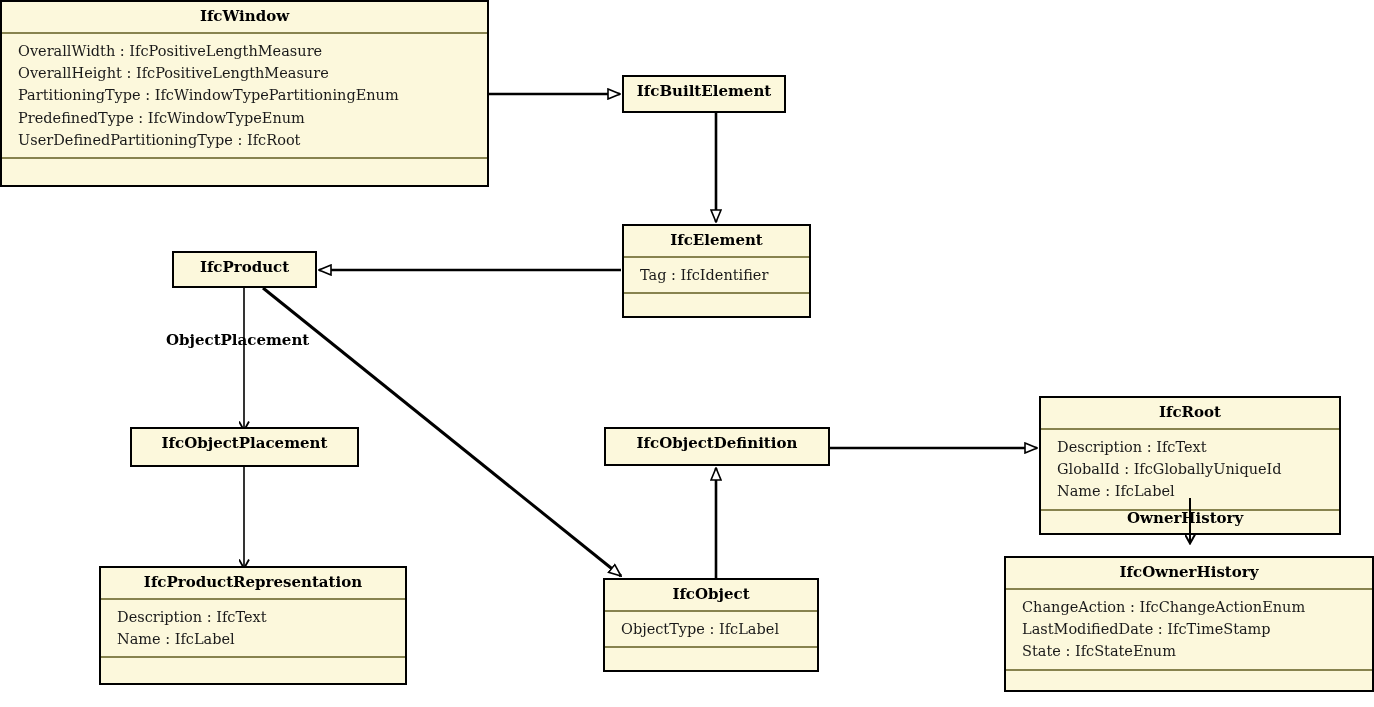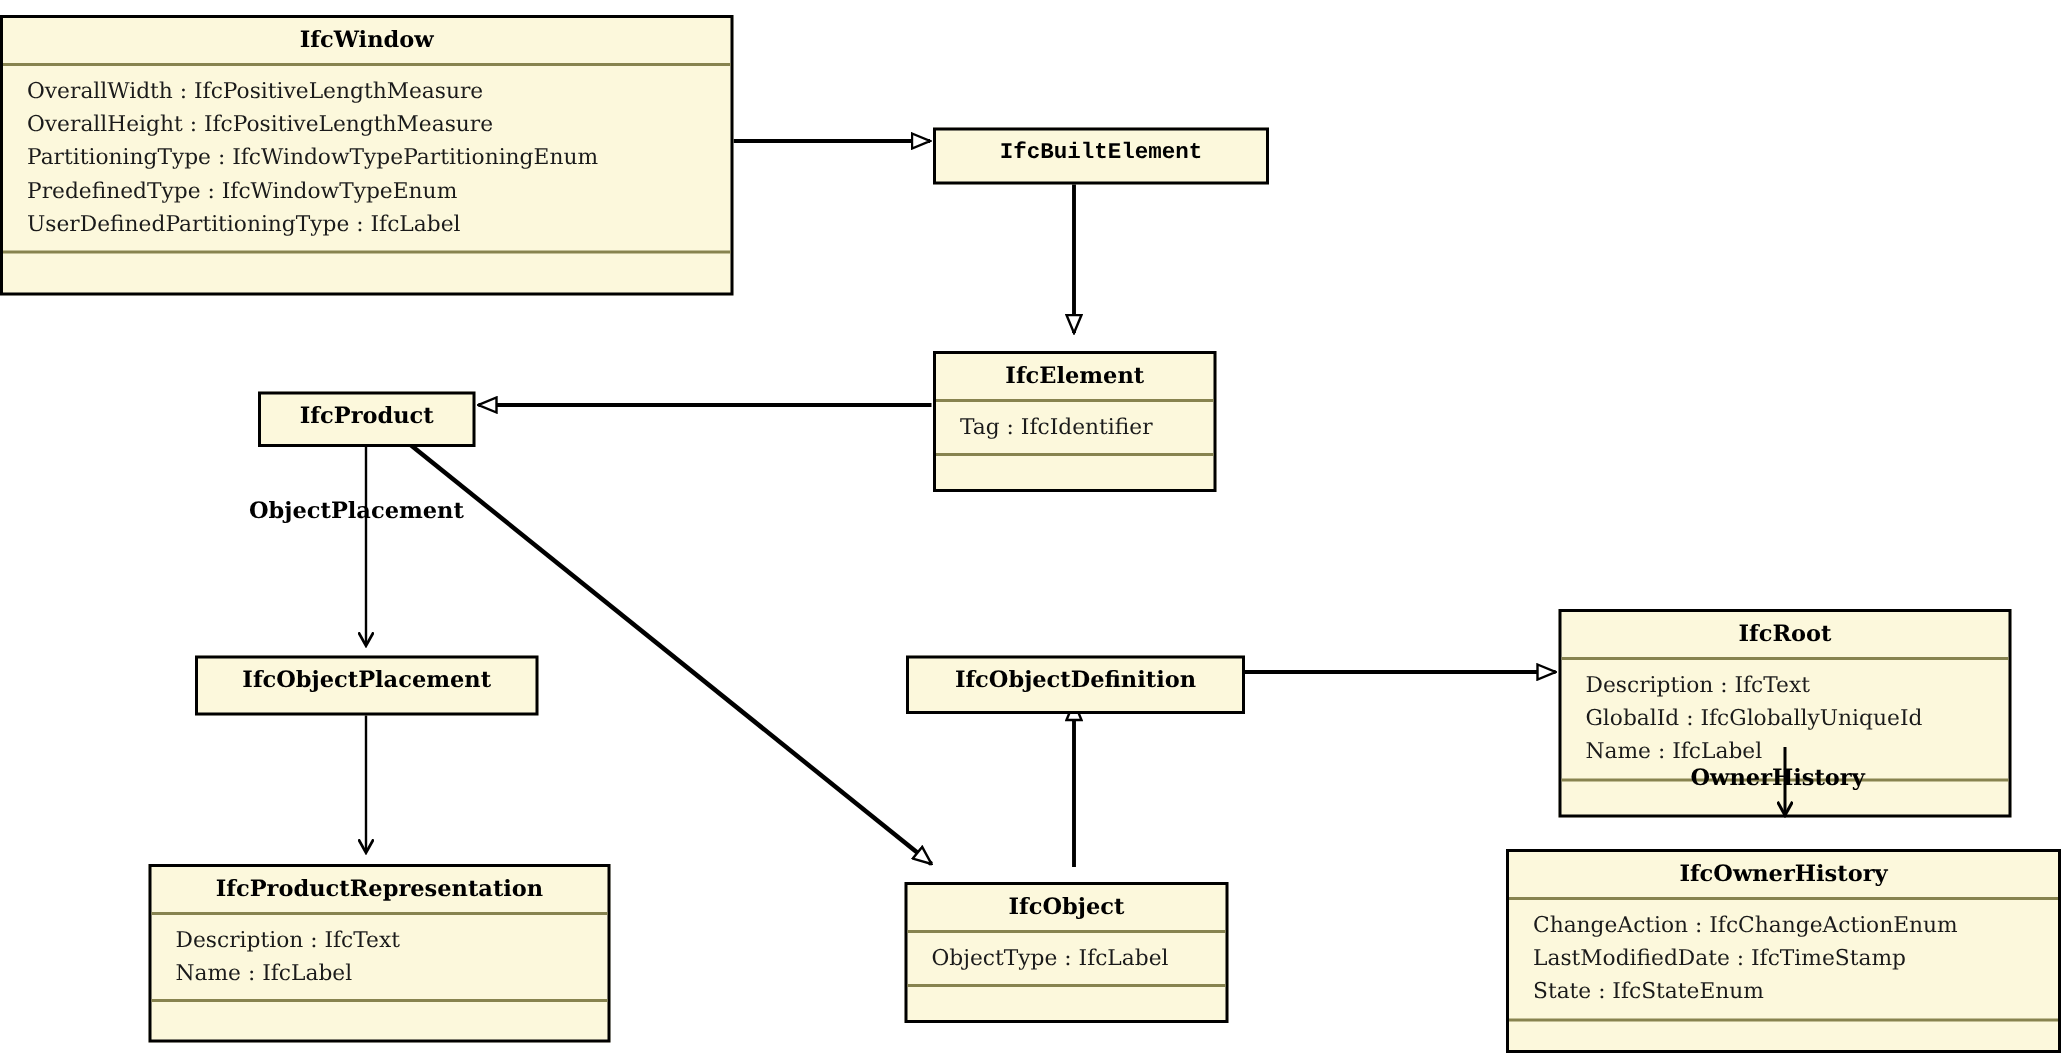--- a/index.html
+++ b/index.html
@@ -17,21 +17,20 @@
     font-family: "DejaVu Serif", "Liberation Serif", serif;
   }
 
   
   .uml-class {
     position: absolute;
     box-sizing: border-box;
     background: #fcf8dc;
     border: 2px solid #000000;
     z-index: 20;
-    margin-top: 10px;
   }
   .uml-header {
     box-sizing: border-box;
     text-align: center;
     font-weight: bold;
     color: #000000;
     font-size: 15px;
     line-height: 1.05;
     padding: 7px 8px 7px 8px;
     white-space: nowrap;
@@ -146,25 +145,25 @@
   </svg>
 
   <div id="class-boxes">
       <div class="uml-class has-body" style="left: 0px; top: 0px; width: 489px; height: 187px;">
         <div class="uml-header">IfcWindow</div>
         <div class="uml-attrs">
           <div class="uml-attr">OverallWidth : IfcPositiveLengthMeasure</div>
           <div class="uml-attr">OverallHeight : IfcPositiveLengthMeasure</div>
           <div class="uml-attr">PartitioningType : IfcWindowTypePartitioningEnum</div>
           <div class="uml-attr">PredefinedType : IfcWindowTypeEnum</div>
-          <div class="uml-attr">UserDefinedPartitioningType : IfcLabel</div>
-        </div>
-        <div class="uml-ops"></div>
-      </div>
-      <div class="uml-class" style="left: 622px; top: 75px; width: 224px; height: 38px; font-family: Liberation Mono, monospace;">
+          <div class="uml-attr">UserDefinedPartitioningType : IfcRoot</div>
+        </div>
+        <div class="uml-ops"></div>
+      </div>
+      <div class="uml-class" style="left: 622px; top: 75px; width: 164px; height: 38px;">
         <div class="uml-header">IfcBuiltElement</div>
       </div>
       <div class="uml-class has-body" style="left: 622px; top: 224px; width: 189px; height: 94px;">
         <div class="uml-header">IfcElement</div>
         <div class="uml-attrs">
           <div class="uml-attr">Tag : IfcIdentifier</div>
         </div>
         <div class="uml-ops"></div>
       </div>
       <div class="uml-class" style="left: 172px; top: 251px; width: 145px; height: 37px;">

